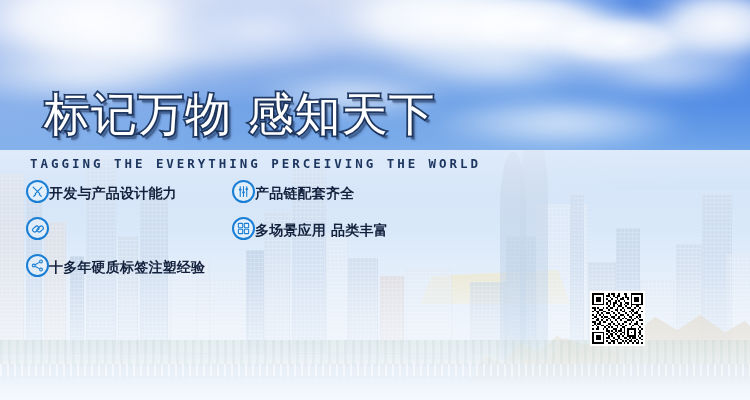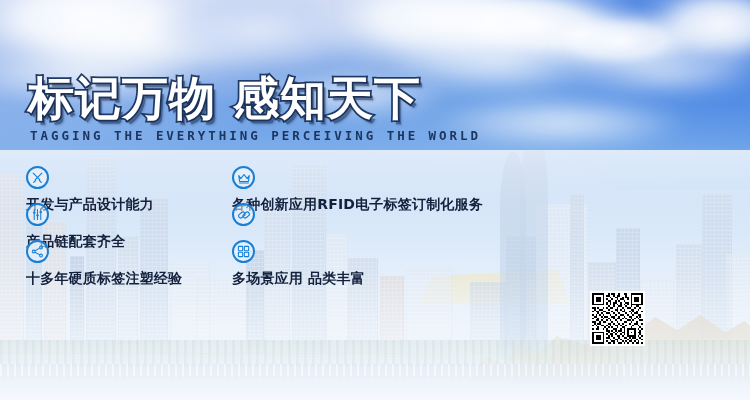--- a/index.html
+++ b/index.html
@@ -151,25 +151,25 @@
   }
 
   
   .headline-wrap {
     position: absolute;
     left: 28px;
     top: 72px;
     z-index: 6;
   }
   .headline {
-    margin: 0;
+    margin: 16px;
     font-family: "DejaVu Sans", "Liberation Sans", sans-serif;
     font-size: 46px;
     line-height: 52px;
-    font-weight: 700;
+    font-weight: 400;
     color: #ffffff;
     letter-spacing: 1px;
     white-space: nowrap;
     -webkit-text-stroke: 3.5px #203a63;
     paint-order: stroke fill;
     text-shadow:
       3px 4px 0 rgba(24,45,82,0.45),
       4px 5px 2px rgba(24,45,82,0.25);
   }
   .subline {
@@ -190,23 +190,22 @@
     left: 26px;
     top: 166px;
     z-index: 6;
     display: grid;
     grid-template-columns: 200px auto;
     grid-auto-rows: 37px;
     column-gap: 6px;
   }
   .feature {
     display: flex;
-    align-items: flex-start;
-    gap: 7px;
-    flex-direction: column;
+    align-items: flex-end;
+    gap: 0;
   }
   .feat-icon {
     width: 23px;
     height: 23px;
     flex: 0 0 23px;
     border-radius: 50%;
     border: 2px solid #1a7fd4;
     background: rgba(236,246,254,0.55);
     display: flex;
     align-items: center;
@@ -372,29 +371,20 @@
           <path d="M4 4 L16 16"></path>
             <path d="M20 4 L8 16"></path>
           <path d="M15.5 17.5 L19 21"></path>
             <path d="M8.5 17.5 L5 21"></path>
           <circle cx="12" cy="12" r="1.2" fill="#1a7fd4" stroke="none"></circle>
         </svg>
       </span>
       <span class="feat-label">开发与产品设计能力</span>
     </div>
 
-    <div class="feature">
-      <span class="feat-icon">
-        <svg width="14" height="14" viewBox="0 0 24 24" fill="none" stroke="#1a7fd4" stroke-width="2" stroke-linejoin="round" stroke-linecap="round">
-          <path d="M3 8 L6.5 13 L12 6 L17.5 13 L21 8 L19.5 18 L4.5 18 Z"></path>
-          <path d="M4.5 20.5 L19.5 20.5"></path>
-        </svg>
-      </span>
-      <span class="feat-label">各种创新应用RFID电子标签订制化服务</span>
-    </div>
 
     <div class="feature">
       <span class="feat-icon">
         <svg width="13" height="13" viewBox="0 0 24 24" fill="none" stroke="#1a7fd4" stroke-width="2" stroke-linecap="round">
           <path d="M6 3 L6 21"></path>
             <path d="M12 3 L12 21"></path>
             <path d="M18 3 L18 21"></path>
           <rect x="3.6" y="7" width="4.8" height="3" rx="1" fill="#1a7fd4" stroke="none"></rect>
           <rect x="9.6" y="12" width="4.8" height="3" rx="1" fill="#1a7fd4" stroke="none"></rect>
           <rect x="15.6" y="6" width="4.8" height="3" rx="1" fill="#1a7fd4" stroke="none"></rect>
@@ -408,40 +398,40 @@
         <svg width="14" height="14" viewBox="0 0 24 24" fill="none" stroke="#1a7fd4" stroke-width="2" stroke-linecap="round">
           <rect x="2.2" y="8.5" width="12" height="7" rx="3.5" transform="rotate(-40 8.2 12)"></rect>
           <rect x="9.8" y="8.5" width="12" height="7" rx="3.5" transform="rotate(-40 15.8 12)"></rect>
         </svg>
       </span>
     </div>
 
     <div class="feature">
       <span class="feat-icon">
         <svg width="13" height="13" viewBox="0 0 24 24" fill="none" stroke="#1a7fd4" stroke-width="2">
+          <rect x="2.5" y="2.5" width="8" height="8" rx="1.4"></rect>
+          <rect x="13.5" y="2.5" width="8" height="8" rx="1.4"></rect>
+          <rect x="2.5" y="13.5" width="8" height="8" rx="1.4"></rect>
+          <rect x="13.5" y="13.5" width="8" height="8" rx="1.4"></rect>
+        </svg>
+      </span>
+      <span class="feat-label">多场景应用  品类丰富</span>
+    </div>
+
+    <div class="feature">
+      <span class="feat-icon">
+        <svg width="13" height="13" viewBox="0 0 24 24" fill="none" stroke="#1a7fd4" stroke-width="2">
           <circle cx="18.5" cy="4.5" r="2.6"></circle>
           <circle cx="5" cy="12" r="2.6"></circle>
           <circle cx="18.5" cy="19.5" r="2.6"></circle>
           <path d="M7.4 10.7 L16.1 5.8"></path>
           <path d="M7.4 13.3 L16.1 18.2"></path>
         </svg>
       </span>
       <span class="feat-label">十多年硬质标签注塑经验</span>
-    </div>
-
-    <div class="feature">
-      <span class="feat-icon">
-        <svg width="13" height="13" viewBox="0 0 24 24" fill="none" stroke="#1a7fd4" stroke-width="2">
-          <rect x="2.5" y="2.5" width="8" height="8" rx="1.4"></rect>
-          <rect x="13.5" y="2.5" width="8" height="8" rx="1.4"></rect>
-          <rect x="2.5" y="13.5" width="8" height="8" rx="1.4"></rect>
-          <rect x="13.5" y="13.5" width="8" height="8" rx="1.4"></rect>
-        </svg>
-      </span>
-      <span class="feat-label">多场景应用  品类丰富</span>
     </div>
 
   </div>
 
   <div class="qr">
     <svg viewBox="0 0 29 29" shape-rendering="crispEdges">
       <rect width="29" height="29" fill="#ffffff"></rect>
       <g fill="#000000">
 
         <rect x="0" y="0" width="7" height="1"></rect>

